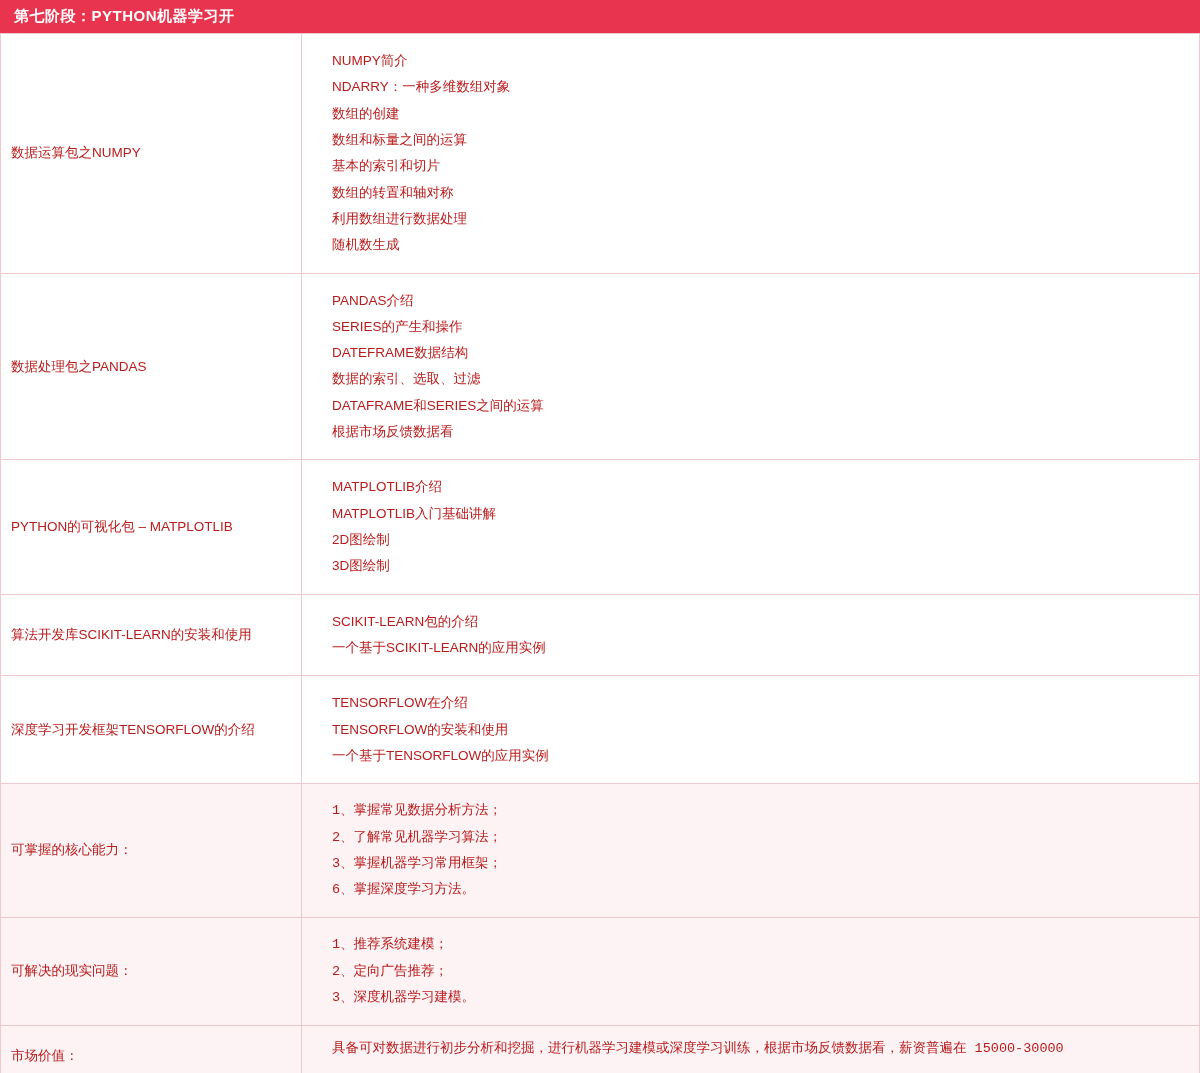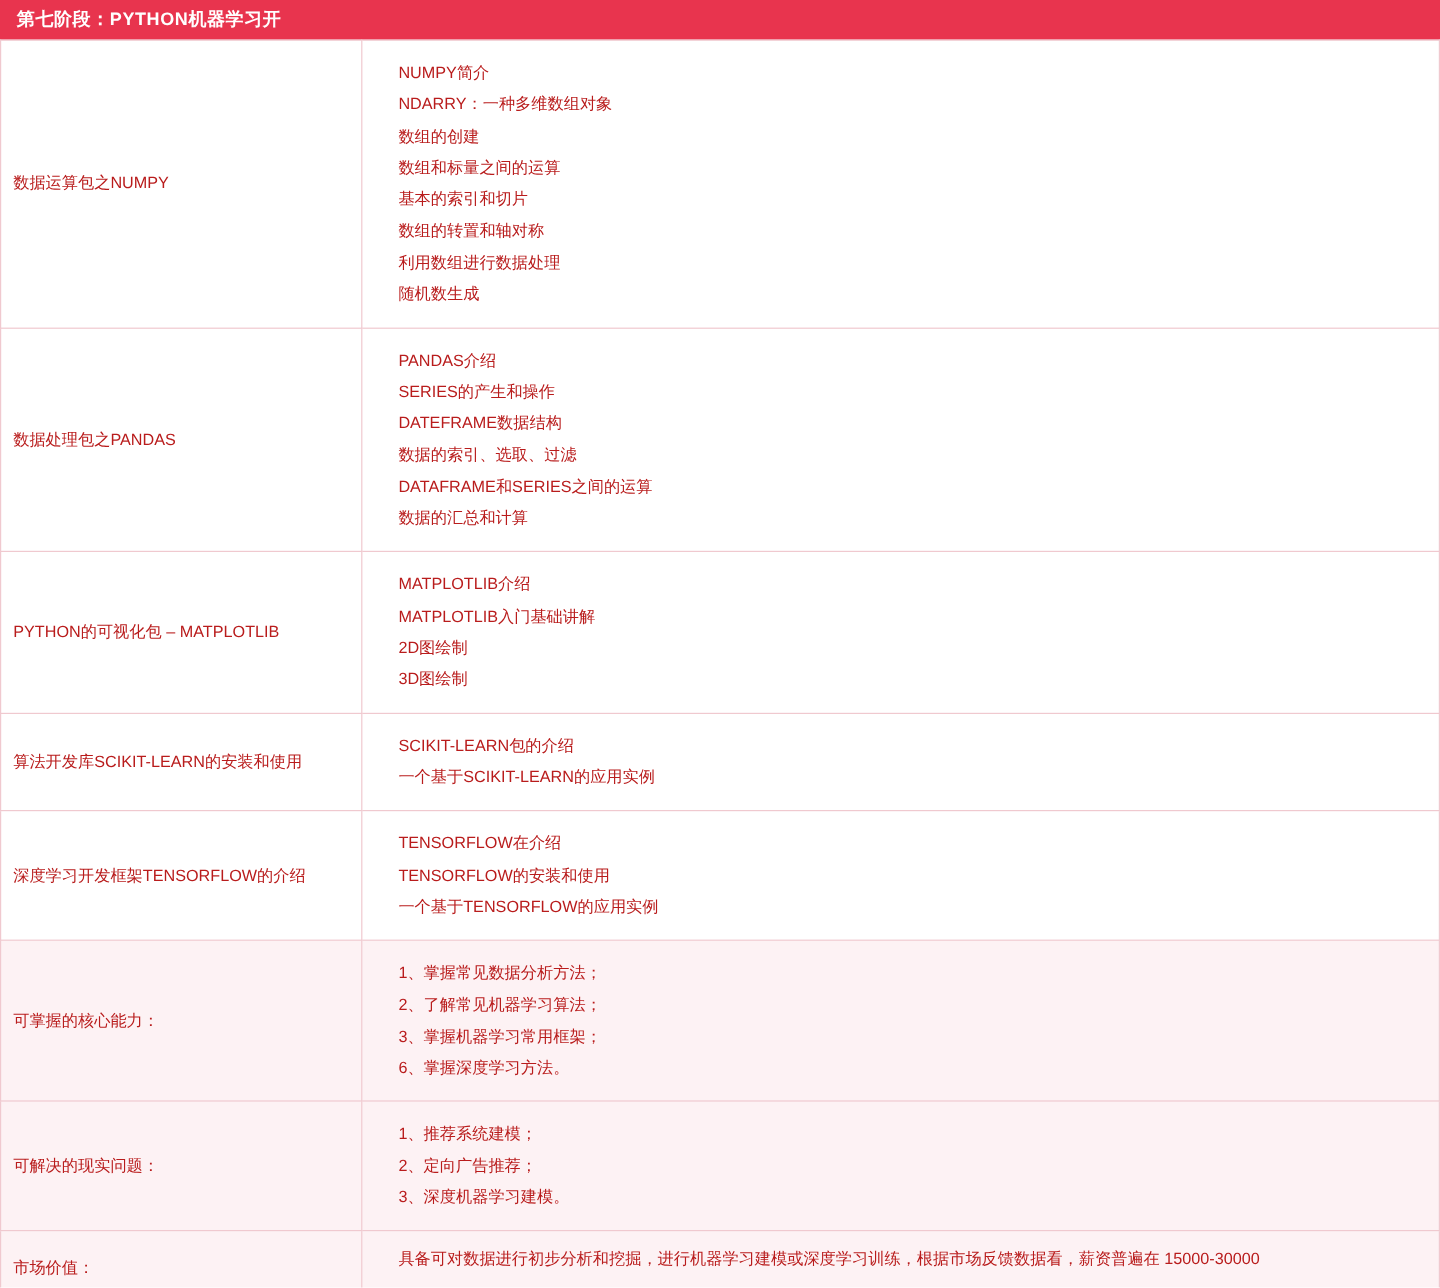--- a/index.html
+++ b/index.html
@@ -52,20 +52,21 @@
     box-sizing: border-box;
     line-height: 1.6;
   }
   td.col-body {
     padding: 14px 0 14px 30px;
     box-sizing: border-box;
     line-height: 1.95;
   }
   tr.pink td {
     background: #fdf2f4;
+    font-family: Liberation Mono, monospace;
   }
   tr.plain td {
     background: #ffffff;
   }
   .body-line {
     display: block;
     white-space: pre-wrap;
   }
   .single-line {
     line-height: 1.6;
@@ -100,21 +101,21 @@
           </td>
         </tr>
         <tr class="plain">
           <td class="col-title"><span>数据处理包之PANDAS</span></td>
           <td class="col-body">
             <span class="body-line">PANDAS介绍</span>
             <span class="body-line">SERIES的产生和操作</span>
             <span class="body-line">DATEFRAME数据结构</span>
             <span class="body-line">数据的索引、选取、过滤</span>
             <span class="body-line">DATAFRAME和SERIES之间的运算</span>
-            <span class="body-line">数据的汇总和计算</span>
+            <span class="body-line">根据市场反馈数据看</span>
           </td>
         </tr>
         <tr class="plain">
           <td class="col-title"><span>PYTHON的可视化包 – MATPLOTLIB</span></td>
           <td class="col-body">
             <span class="body-line">MATPLOTLIB介绍</span>
             <span class="body-line">MATPLOTLIB入门基础讲解</span>
             <span class="body-line">2D图绘制</span>
             <span class="body-line">3D图绘制</span>
           </td>

